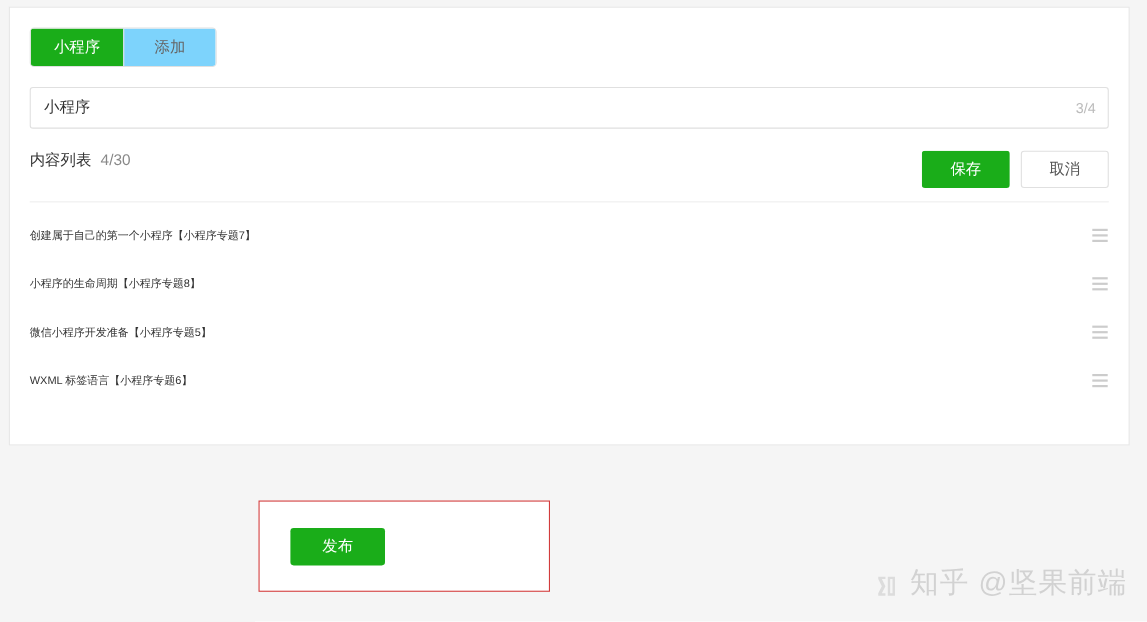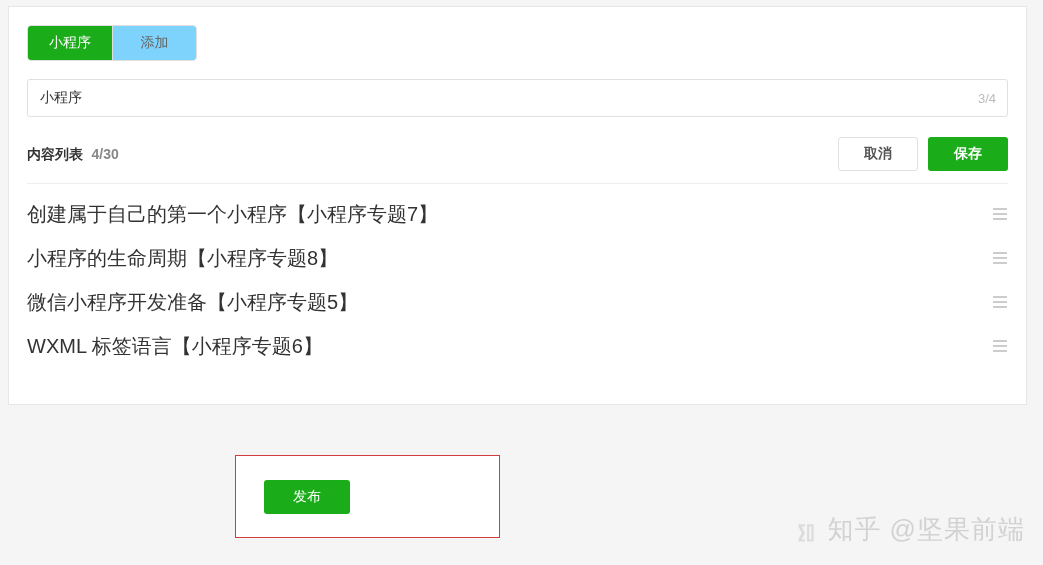--- a/index.html
+++ b/index.html
@@ -58,24 +58,22 @@
   .counter {
     position: absolute;
     right: 12px;
     top: 50%;
     transform: translateY(-50%);
     font-size: 13px;
     color: #bbb;
   }
   .list-header {
     display: flex;
-    align-items: center;
     justify-content: space-between;
     margin-bottom: 8px;
-    font-weight: bold;
   }
   .list-title {
     font-size: 14px;
     color: #333;
   }
   .list-count { color: #888; margin-left: 4px; }
   .btn-row { display: flex; gap: 10px; }
   .btn {
     min-width: 80px;
     height: 34px;
@@ -94,21 +92,21 @@
     height: 1px;
     background: #eee;
     margin: 12px 0 8px 0;
   }
   .list { }
   .list-item {
     display: flex;
     align-items: center;
     justify-content: space-between;
     height: 44px;
-    font-size: 20px;
+    font-size: 10px;
     color: #333;
   }
   .drag-icon {
     width: 16px;
     color: #bbb;
     display: flex;
     flex-direction: column;
     gap: 3px;
     align-items: center;
     cursor: grab;
@@ -176,25 +174,25 @@
     <input class="text-input" value="小程序" style="">
     <span class="counter">3/4</span>
   </div>
 
   <div class="list-header">
     <div>
       <span class="list-title">内容列表</span>
       <span class="list-title list-count">4/30</span>
     </div>
     <div class="btn-row">
+      <div class="btn btn-primary">
+        <span>保存</span>
+      </div>
       <div class="btn btn-default">
         <span>取消</span>
-      </div>
-      <div class="btn btn-primary">
-        <span>保存</span>
       </div>
     </div>
   </div>
 
   <div class="divider"></div>
 
   <div class="list">
     <div class="list-item">
       <span>创建属于自己的第一个小程序【小程序专题7】</span>
       <div class="drag-icon">

